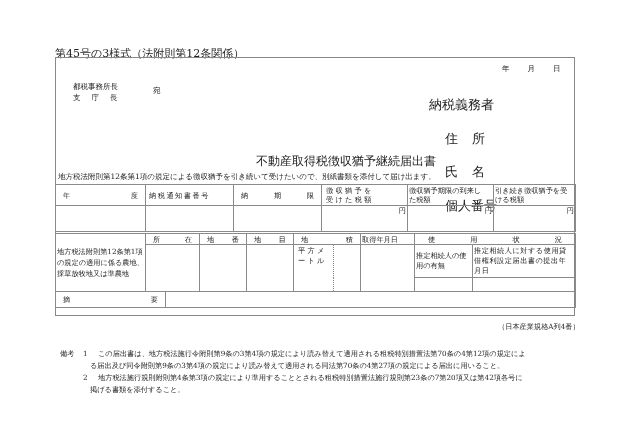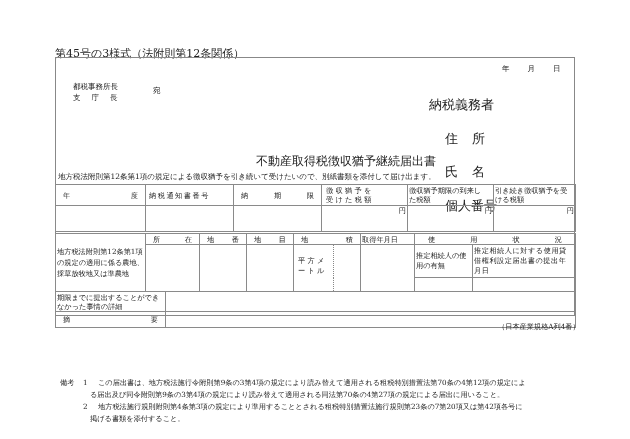--- a/index.html
+++ b/index.html
@@ -41,21 +41,21 @@
   .t2 { left: 55px; top: 233px; width: 520px; }
   .t3 { left: 55px; top: 291px; width: 520px; }
 
   .just { display: flex; justify-content: space-between; padding: 0 6px; }
   .right { text-align: right; }
   .dotted-r { border-right: 1px dotted #888 !important; }
   .dotted-l { border-left: 1px dotted #888 !important; }
 
   .jis { left: 498px; top: 322px; font-size: 7.2px; }
   .notes { left: 60px; top: 348px; font-size: 7.2px; line-height: 11.5px; white-space: normal; width: 520px; }
-  .notes .n { position: absolute; white-space: nowrap; margin-top: 29px; }
+  .notes .n { position: absolute; white-space: nowrap; }
 </style>
 </head>
 <body>
 
 <div class="abs form-id">第45号の3様式（法附則第12条関係）</div>
 
 <div class="form-rect"></div>
 
 <div class="abs date-line">
   <span>年</span><span style="display:inline-block;width:18px"></span><span>月</span><span style="display:inline-block;width:18px"></span><span>日</span>
@@ -176,21 +176,21 @@
             <span>用</span>
             <span>状</span>
             <span>況</span>
           </div>
         </td>
   </tr>
   <tr style="height:33px">
     <td rowspan="2"></td>
     <td rowspan="2"></td>
     <td rowspan="2"></td>
-    <td rowspan="2" class="dotted-r" style="vertical-align:top;line-height:10px;padding-top:11px;padding-left:4px">
+    <td rowspan="2" class="dotted-r" style="vertical-align:top;line-height:10px;padding-top:1px;padding-left:4px">
           <div>平 方 メ</div>
           <div>ー ト ル</div>
         </td>
     <td rowspan="2" class="dotted-l"></td>
     <td rowspan="2"></td>
     <td style="white-space:normal;line-height:10px">推定相続人の使用の有無</td>
     <td style="white-space:normal;line-height:10px;letter-spacing:0.5px">推定相続人に対する使用貸借権利設定届出書の提出年月日</td>
   </tr>
   <tr style="height:14px">
     <td></td>
@@ -198,24 +198,20 @@
   </tr>
 </tbody>
   </table>
 
 <table class="grid t3">
   <colgroup>
     <col style="width:110px">
       <col style="width:410px">
   </colgroup>
   <tbody>
-      <tr style="height:20px">
-    <td style="white-space:normal;line-height:9px">期限までに提出することができなかった事情の詳細</td>
-    <td></td>
-  </tr>
   <tr style="height:16px">
     <td>
           <div class="just">
             <span>摘</span>
             <span>要</span>
           </div>
         </td>
     <td></td>
   </tr>
 </tbody>

